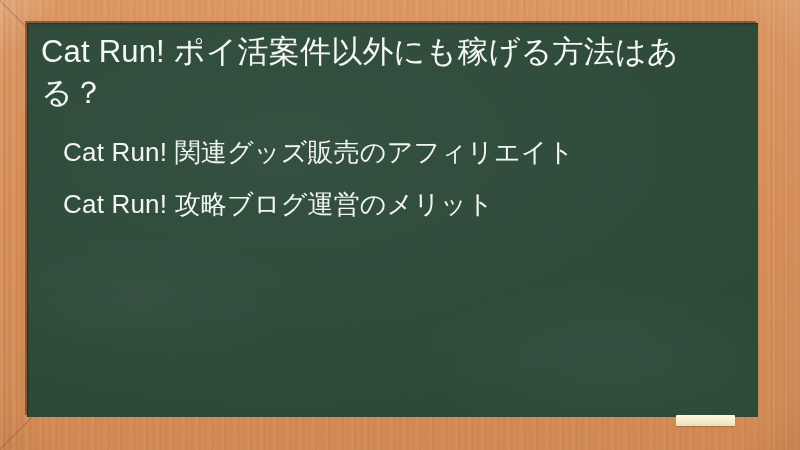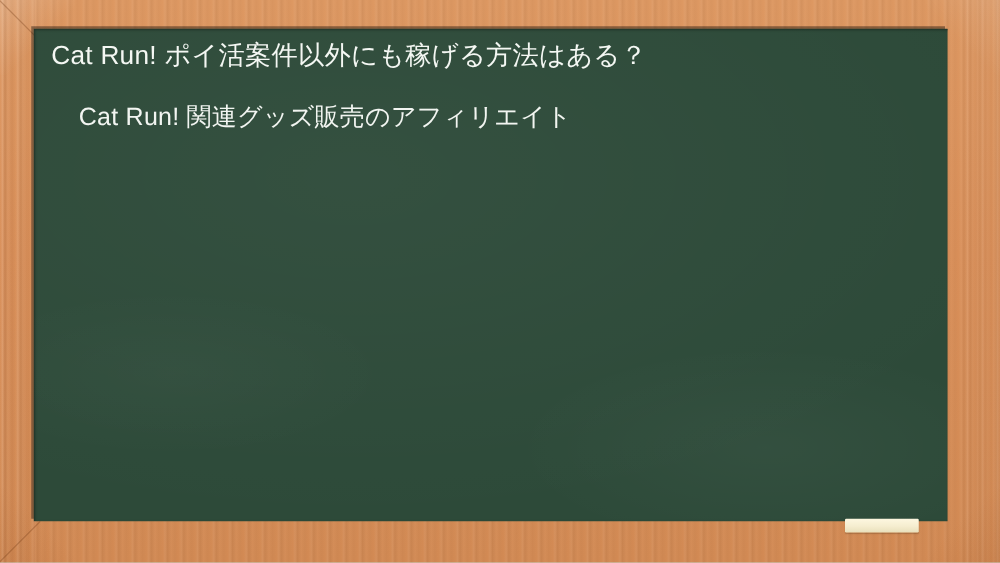--- a/index.html
+++ b/index.html
@@ -113,36 +113,36 @@
     z-index: 2;
     padding: 8px 18px 0 8px;
   }
 
   
   .headline {
     margin: 0;
     padding: 0 0 0 6px;
     color: #f4f7f3;
     font-weight: 400;
-    font-size: 21px;
+    font-size: 31px;
     line-height: 1.33;
     letter-spacing: 0.2px;
     font-family: "Liberation Sans", "DejaVu Sans", sans-serif;
   }
 
   
   .item-list {
     list-style: none;
     margin: 22px 0 0 0;
     padding: 0 0 0 28px;
   }
   .item-list li {
     color: #f2f5f1;
     font-weight: 400;
-    font-size: 20px;
+    font-size: 26px;
     line-height: 1.35;
     letter-spacing: 0.2px;
     margin: 0 0 16px 0;
     white-space: nowrap;
   }
   .item-list li:last-child { margin-bottom: 0; }
 
   
   .chalk {
     position: absolute;
@@ -173,20 +173,21 @@
 
   <div class="seam s3"></div>
 
   <div class="chalkboard">
     <div class="content">
 
       <h1 class="headline">Cat Run! ポイ活案件以外にも稼げる方法はある？</h1>
 
       <ul class="item-list">
         <li>Cat Run! 関連グッズ販売のアフィリエイト</li>
+        <li>Cat Run! 攻略ブログ運営のメリット</li>
       </ul>
 
     </div>
   </div>
 
   <div class="chalk"></div>
 
 </div>
 
 </body></html>

